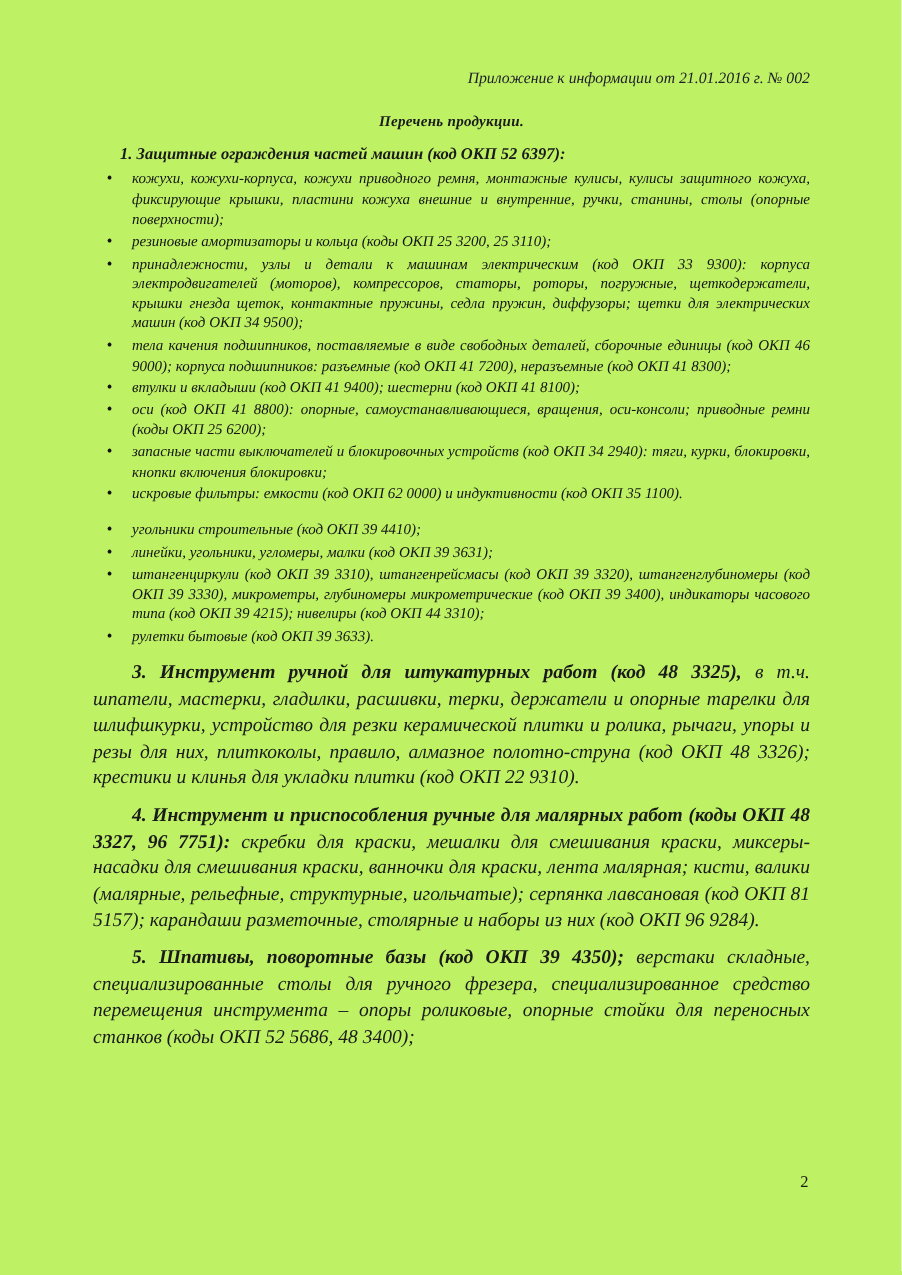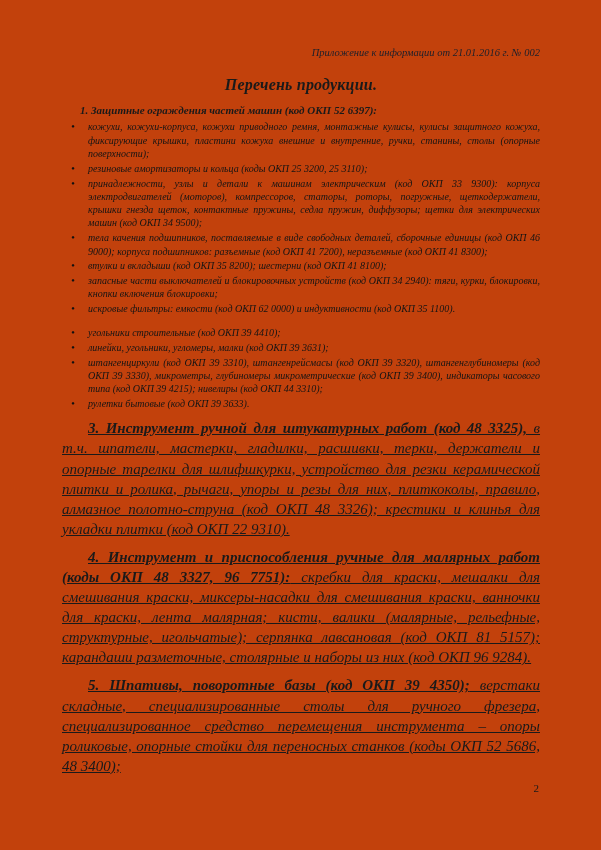--- a/index.html
+++ b/index.html
@@ -4,21 +4,21 @@
 <style>
   html, body {
     margin: 0;
     padding: 0;
     background: #ffffff;
   }
   .page {
     position: relative;
     width: 601px;
     height: 850px;
-    background: #c2410c;
+    background: #bef264;
     font-family: "Liberation Serif", serif;
     color: #1a1a1a;
     box-sizing: border-box;
     overflow: hidden;
   }
   .content {
     position: absolute;
     left: 62px;
     top: 46px;
     width: 478px;
@@ -28,21 +28,21 @@
     font-style: italic;
     font-size: 10.5px;
     line-height: 1.3;
     margin-bottom: 16px;
     color: #20202a;
   }
   .doc-title {
     text-align: center;
     font-style: italic;
     font-weight: bold;
-    font-size: 16px;
+    font-size: 10px;
     margin-bottom: 8px;
     letter-spacing: 0.2px;
   }
   .section-head {
     font-style: italic;
     font-weight: bold;
     font-size: 11px;
     line-height: 1.34;
     text-align: justify;
     margin: 9px 0 3px 0;
@@ -66,26 +66,25 @@
   ul.items li::before {
     content: "\2022";
     position: absolute;
     left: 9px;
     top: -1px;
     font-size: 11px;
     color: #111;
   }
   .para {
     font-style: italic;
-    font-size: 15px;
+    font-size: 13px;
     line-height: 1.34;
     text-align: justify;
     text-indent: 26px;
     margin: 8px 0 2px 0;
-    text-decoration: underline;
   }
   .para .lead {
     font-weight: bold;
   }
   .gap-med { height: 9px; }
   .page-number {
     position: absolute;
     right: 62px;
     bottom: 56px;
     font-size: 11px;
@@ -102,21 +101,22 @@
     <div class="header-line">Приложение к информации от 21.01.2016 г. № 002</div>
 
     <div class="doc-title">Перечень продукции.</div>
 
     <div class="section-head">1. Защитные ограждения частей машин (код ОКП 52 6397):</div>
     <ul class="items">
       <li>кожухи, кожухи-корпуса, кожухи приводного ремня, монтажные кулисы, кулисы защитного кожуха, фиксирующие крышки, пластини кожуха внешние и внутренние, ручки, станины, столы (опорные поверхности);</li>
       <li>резиновые амортизаторы и кольца (коды ОКП 25 3200, 25 3110);</li>
       <li>принадлежности, узлы и детали к машинам электрическим (код ОКП 33 9300): корпуса электродвигателей (моторов), компрессоров, статоры, роторы, погружные, щеткодержатели, крышки гнезда щеток, контактные пружины, седла пружин, диффузоры; щетки для электрических машин (код ОКП 34 9500);</li>
       <li>тела качения подшипников, поставляемые в виде свободных деталей, сборочные единицы (код ОКП 46 9000); корпуса подшипников: разъемные (код ОКП 41 7200), неразъемные (код ОКП 41 8300);</li>
-      <li>втулки и вкладыши (код ОКП 35 8200); шестерни (код ОКП 41 8100);</li>
+      <li>втулки и вкладыши (код ОКП 41 9400); шестерни (код ОКП 41 8100);</li>
+      <li>оси (код ОКП 41 8800): опорные, самоустанавливающиеся, вращения, оси-консоли; приводные ремни (коды ОКП 25 6200);</li>
       <li>запасные части выключателей и блокировочных устройств (код ОКП 34 2940): тяги, курки, блокировки, кнопки включения блокировки;</li>
       <li>искровые фильтры: емкости (код ОКП 62 0000) и индуктивности (код ОКП 35 1100).</li>
     </ul>
 
     <div class="gap-med"></div>
 
     <ul class="items">
       <li>угольники строительные (код ОКП 39 4410);</li>
       <li>линейки, угольники, угломеры, малки (код ОКП 39 3631);</li>
       <li>штангенциркули (код ОКП 39 3310), штангенрейсмасы (код ОКП 39 3320), штангенглубиномеры (код ОКП 39 3330), микрометры, глубиномеры микрометрические (код ОКП 39 3400), индикаторы часового типа (код ОКП 39 4215); нивелиры (код ОКП 44 3310);</li>

